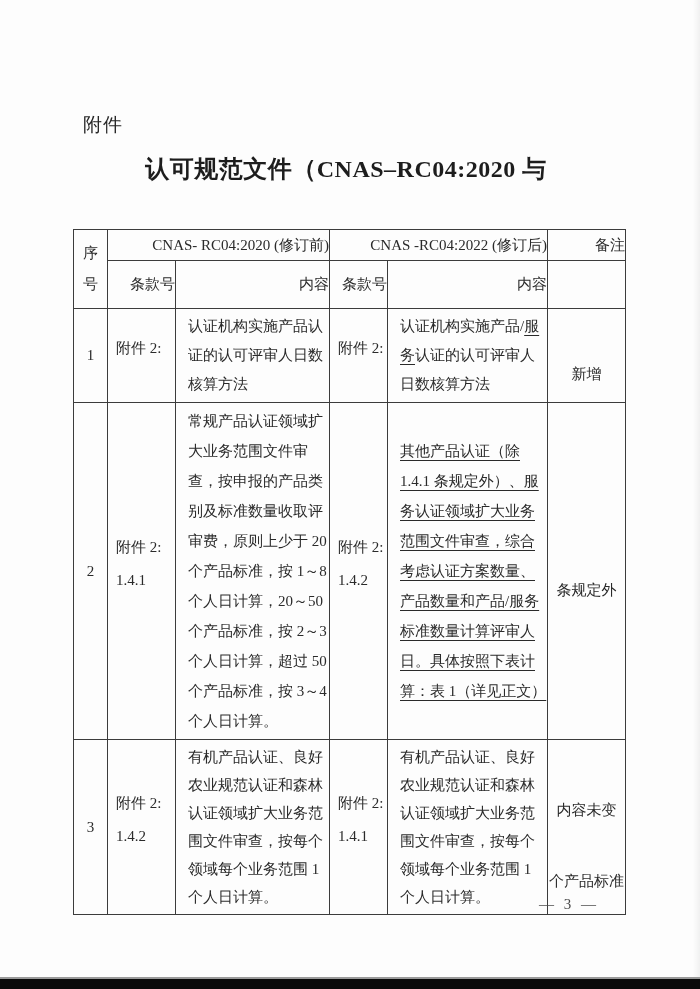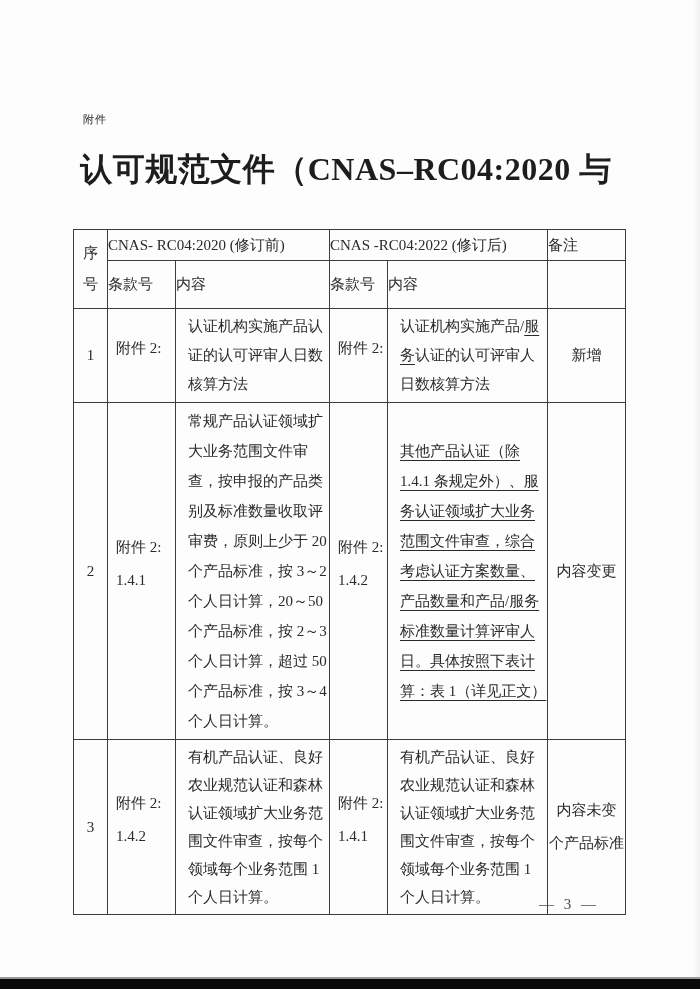--- a/index.html
+++ b/index.html
@@ -5,46 +5,46 @@
   html,body{margin:0;padding:0;}
   body{
     width:700px;height:989px;position:relative;
     background:#ffffff;
     font-family:"Liberation Serif","DejaVu Serif",serif;
     color:#262626;
   }
   .page{position:absolute;inset:0;background:#fdfdfd;overflow:hidden;}
   .attach{
     position:absolute;left:83px;top:112px;
-    font-size:11px;letter-spacing:1px;
+    font-size:19px;letter-spacing:1px;
   }
   .title{
     position:absolute;left:0;right:8px;top:150px;
-    text-align:center;font-weight:bold;font-size:32px;
+    text-align:center;font-weight:bold;font-size:24px;
     line-height:38px;letter-spacing:.5px;color:#1d1d1d;
   }
   table.cmp{
     position:absolute;left:73px;top:229px;width:552px;
     border-collapse:collapse;table-layout:fixed;
     font-size:15px;color:#2a2a2a;
   }
   .cmp td{border:1px solid #3c3c3c;padding:0;vertical-align:middle;overflow:hidden;}
   tr.h1{height:31px;} tr.h2{height:48px;}
   tr.r1{height:88px;} tr.r2{height:324px;} tr.r3{height:172px;}
-  td.hc{text-align:left;}
+  td.hc{text-align:right;}
   td.seqh span{display:block;line-height:31px;text-align:center;}
   td.seq{text-align:center;}
   td.clause{padding:2px 3px 16px 8px;}
   td.clause .cl{display:block;line-height:33px;}
   .cl:empty,.rl:empty{display:none;}
   td.content{padding:3px 0 3px 12px;line-height:30px;text-align:left;}
   tr.r1 td.content{line-height:29px;}
   tr.r3 td.content{line-height:28px;}
   td.remark{text-align:center;}
-  td.remark .rl{display:block;line-height:33px;}
+  td.remark .rl{display:block;line-height:33px;margin-top:38px;}
   .u{text-decoration:underline;text-underline-offset:4px;text-decoration-thickness:1px;}
   .pageno{
     position:absolute;top:896px;right:101px;
     font-size:15px;color:#4a4a4a;letter-spacing:3px;
   }
   .scan-line{position:absolute;left:0;right:0;top:977px;height:2px;background:#9a9a9a;}
   .scan-bar{position:absolute;left:0;right:0;top:979px;height:10px;background:#0a0a0a;}
   .edge-shade{
     position:absolute;top:0;right:0;width:7px;height:977px;
     background:linear-gradient(to right, rgba(0,0,0,0), rgba(0,0,0,0.05));
@@ -102,28 +102,28 @@
           <span class="rl">新增</span>
         </td>
       </tr>
 
       <tr class="r2">
         <td class="seq">2</td>
         <td class="clause">
           <span class="cl">附件 2:</span>
           <span class="cl">1.4.1</span>
         </td>
-        <td class="content">常规产品认证领域扩大业务范围文件审查，按申报的产品类别及标准数量收取评审费，原则上少于 20 个产品标准，按 3～2 个人日计算，20～50 个产品标准，按 2～3 个人日计算，超过 50 个产品标准，按 3～4 个人日计算。</td>
+        <td class="content">常规产品认证领域扩大业务范围文件审查，按申报的产品类别及标准数量收取评审费，原则上少于 20 个产品标准，按 1～8 个人日计算，20～50 个产品标准，按 2～3 个人日计算，超过 50 个产品标准，按 3～4 个人日计算。</td>
         <td class="clause">
           <span class="cl">附件 2:</span>
           <span class="cl">1.4.2</span>
         </td>
         <td class="content"><span class="u">其他产品认证（除 1.4.1 条规定外）、服务认证领域扩大业务范围文件审查，综合考虑认证方案数量、产品数量和产品/服务标准数量计算评审人日。具体按照下表计算：表 1（详见正文）</span></td>
         <td class="remark">
-          <span class="rl">内容变更</span>
+          <span class="rl">条规定外</span>
         </td>
       </tr>
 
       <tr class="r3">
         <td class="seq">3</td>
         <td class="clause">
           <span class="cl">附件 2:</span>
           <span class="cl">1.4.2</span>
         </td>
         <td class="content">有机产品认证、良好农业规范认证和森林认证领域扩大业务范围文件审查，按每个领域每个业务范围 1 个人日计算。</td>

